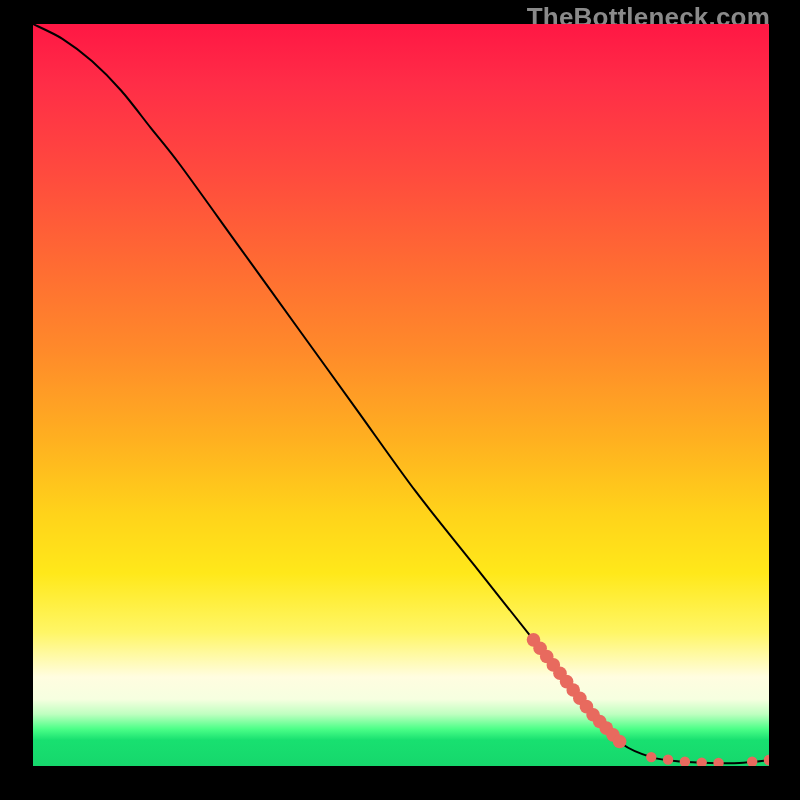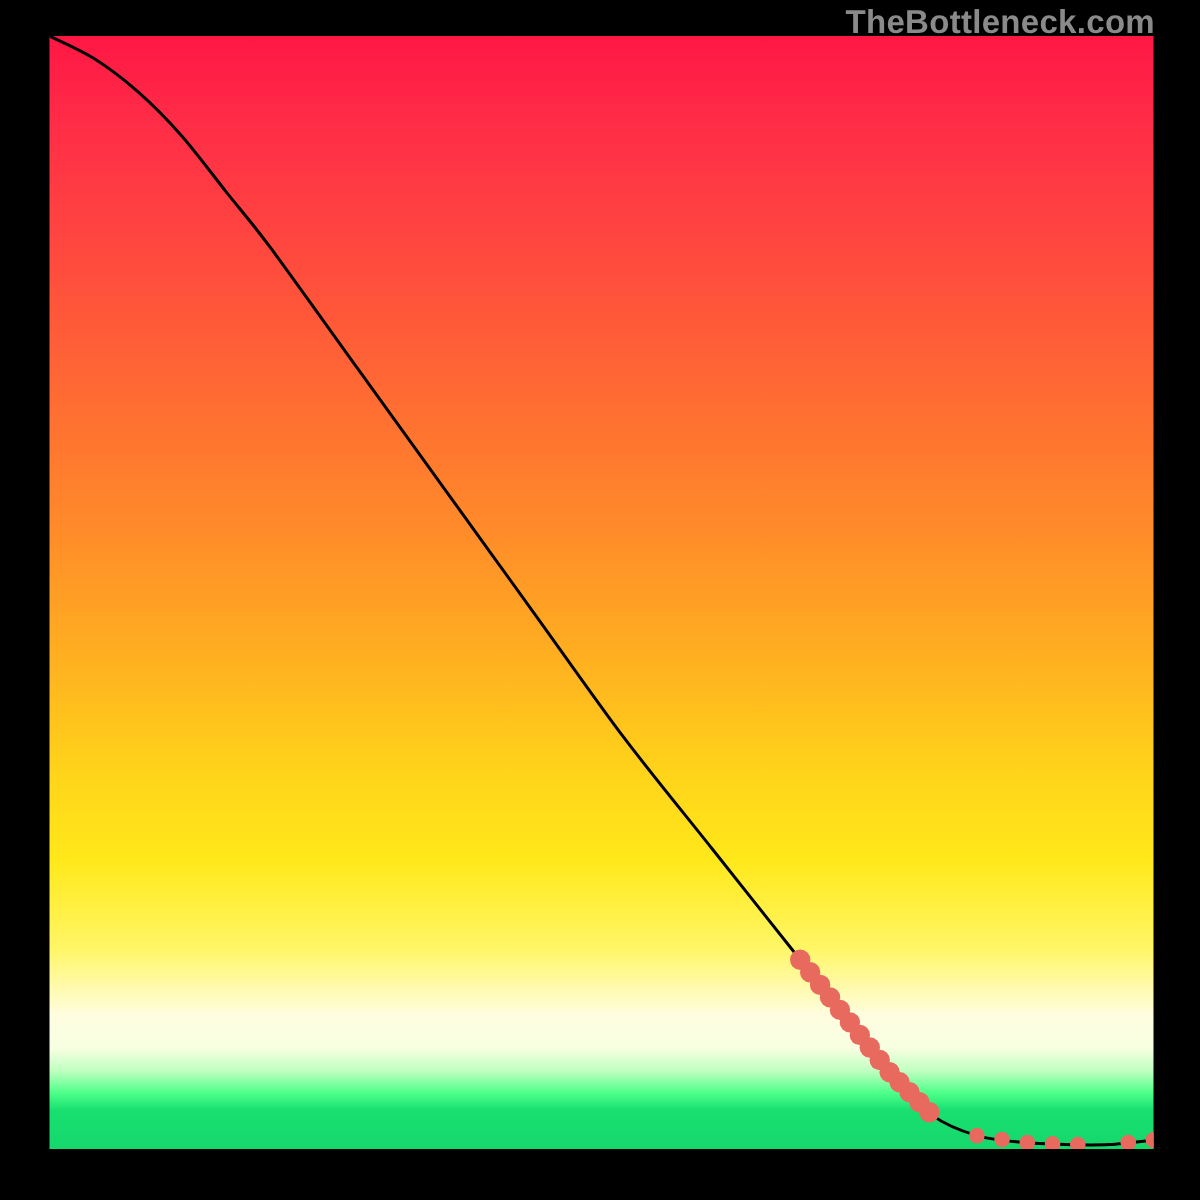--- a/index.html
+++ b/index.html
@@ -40,21 +40,21 @@
       #4cff88 95%,
       #18e070 96.5%,
       #16d76c 100%
     );
   }
   .watermark {
     position: absolute;
     right: 30px;
     top: 2px;
     font-family: Arial, Helvetica, sans-serif;
-    font-size: 22px;
+    font-size: 26px;
     font-weight: 600;
     color: #8a8a8a;
     letter-spacing: 0.2px;
   }
   svg.curve {
     position: absolute;
     left: 0;
     top: 0;
     width: 736px;
     height: 742px;

